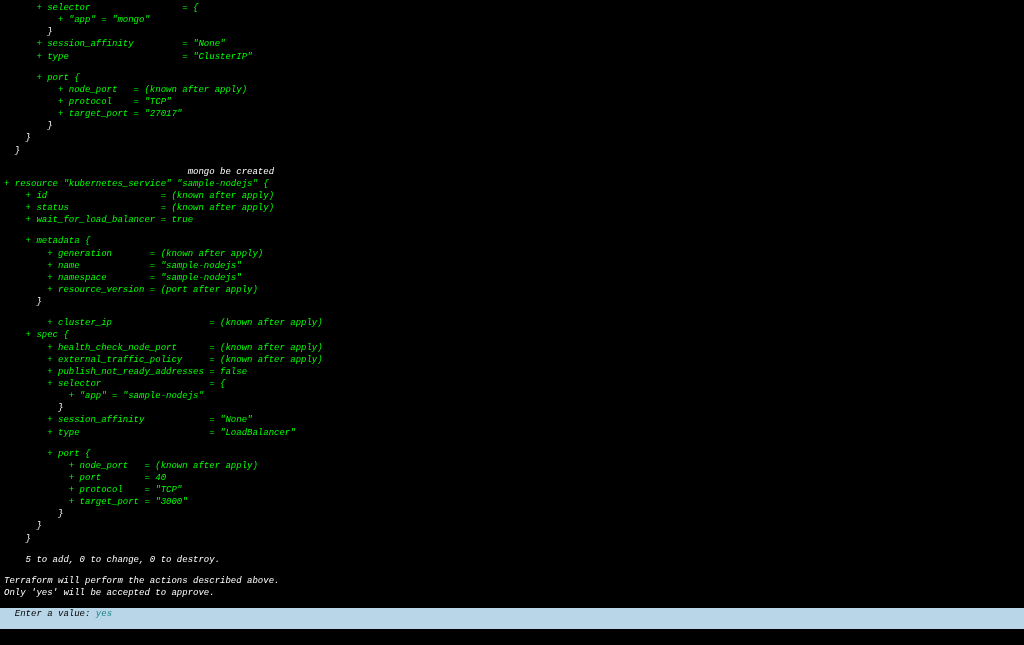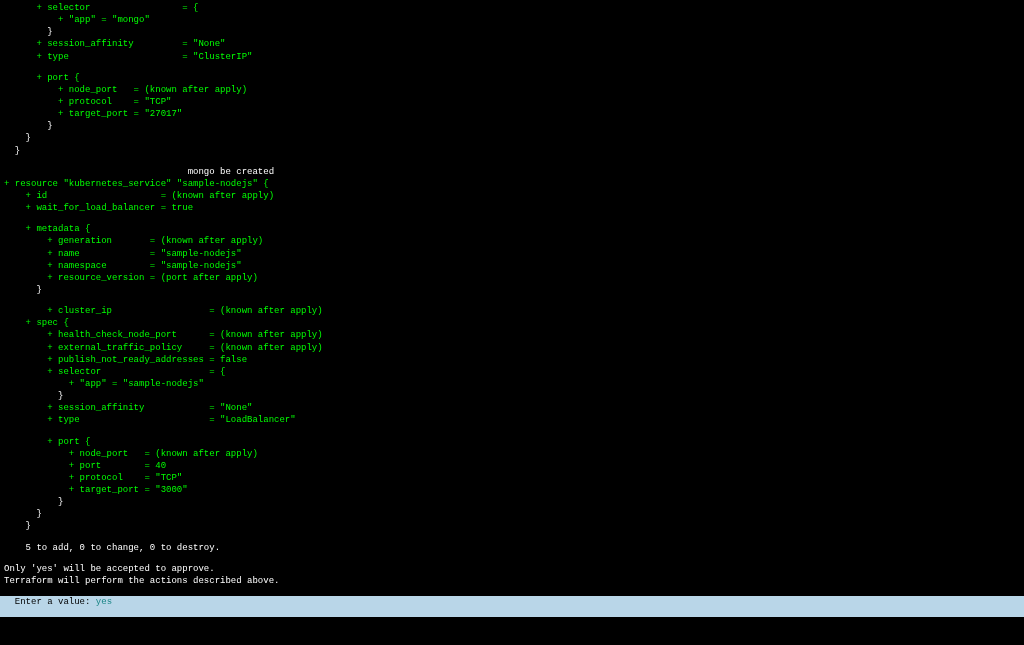--- a/index.html
+++ b/index.html
@@ -1,15 +1,15 @@
 <!DOCTYPE html>
 <html><head>
 <meta charset="utf-8">
 <style>
-  * { margin: 0; padding: 0; box-sizing: border-box; }
+  * { margin: 0; padding: 0; box-sizing: border-box; font-style: italic; }
   body {
     background: #000;
     font-family: Menlo, Monaco, "Courier New", monospace;
     font-size: 9px;
     line-height: 1.35;
     width: 1024px;
     height: 645px;
     overflow: hidden;
   }
   .terminal {
@@ -51,20 +51,21 @@
   <div class="line green">          + protocol    = "TCP"</div>
   <div class="line green">          + target_port = "27017"</div>
   <div class="line white">        }</div>
   <div class="line white">    }</div>
   <div class="line white">  }</div>
   <div class="blank"></div>
 
   <div class="line white">                                  mongo be created</div>
   <div class="line green">+ resource "kubernetes_service" "sample-nodejs" {</div>
   <div class="line green">    + id                     = (known after apply)</div>
+  <div class="line green">    + status                 = (known after apply)</div>
   <div class="line green">    + wait_for_load_balancer = true</div>
   <div class="blank"></div>
   <div class="line green">    + metadata {</div>
   <div class="line green">        + generation       = (known after apply)</div>
   <div class="line green">        + name             = "sample-nodejs"</div>
   <div class="line green">        + namespace        = "sample-nodejs"</div>
   <div class="line green">        + resource_version = (port after apply)</div>
   <div class="line white">      }</div>
   <div class="blank"></div>
   <div class="line green">        + cluster_ip                  = (known after apply)</div>
@@ -82,22 +83,22 @@
   <div class="line green">            + node_port   = (known after apply)</div>
   <div class="line green">            + port        = 40</div>
   <div class="line green">            + protocol    = "TCP"</div>
   <div class="line green">            + target_port = "3000"</div>
   <div class="line white">          }</div>
   <div class="line white">      }</div>
   <div class="line white">    }</div>
   <div class="blank"></div>
   <div class="line white">    5 to add, 0 to change, 0 to destroy.</div>
   <div class="blank"></div>
+  <div class="line white">Terraform will perform the actions described above.</div>
   <div class="line white">Only 'yes' will be accepted to approve.</div>
-  <div class="line white">Terraform will perform the actions described above.</div>
   <div class="blank"></div>
 
   
   <div class="hl-block">
     <div class="line"><span class="line">  Enter a value: </span><span class="input-cyan">yes</span></div>
     <div class="blank"></div>
     
     
     
     

